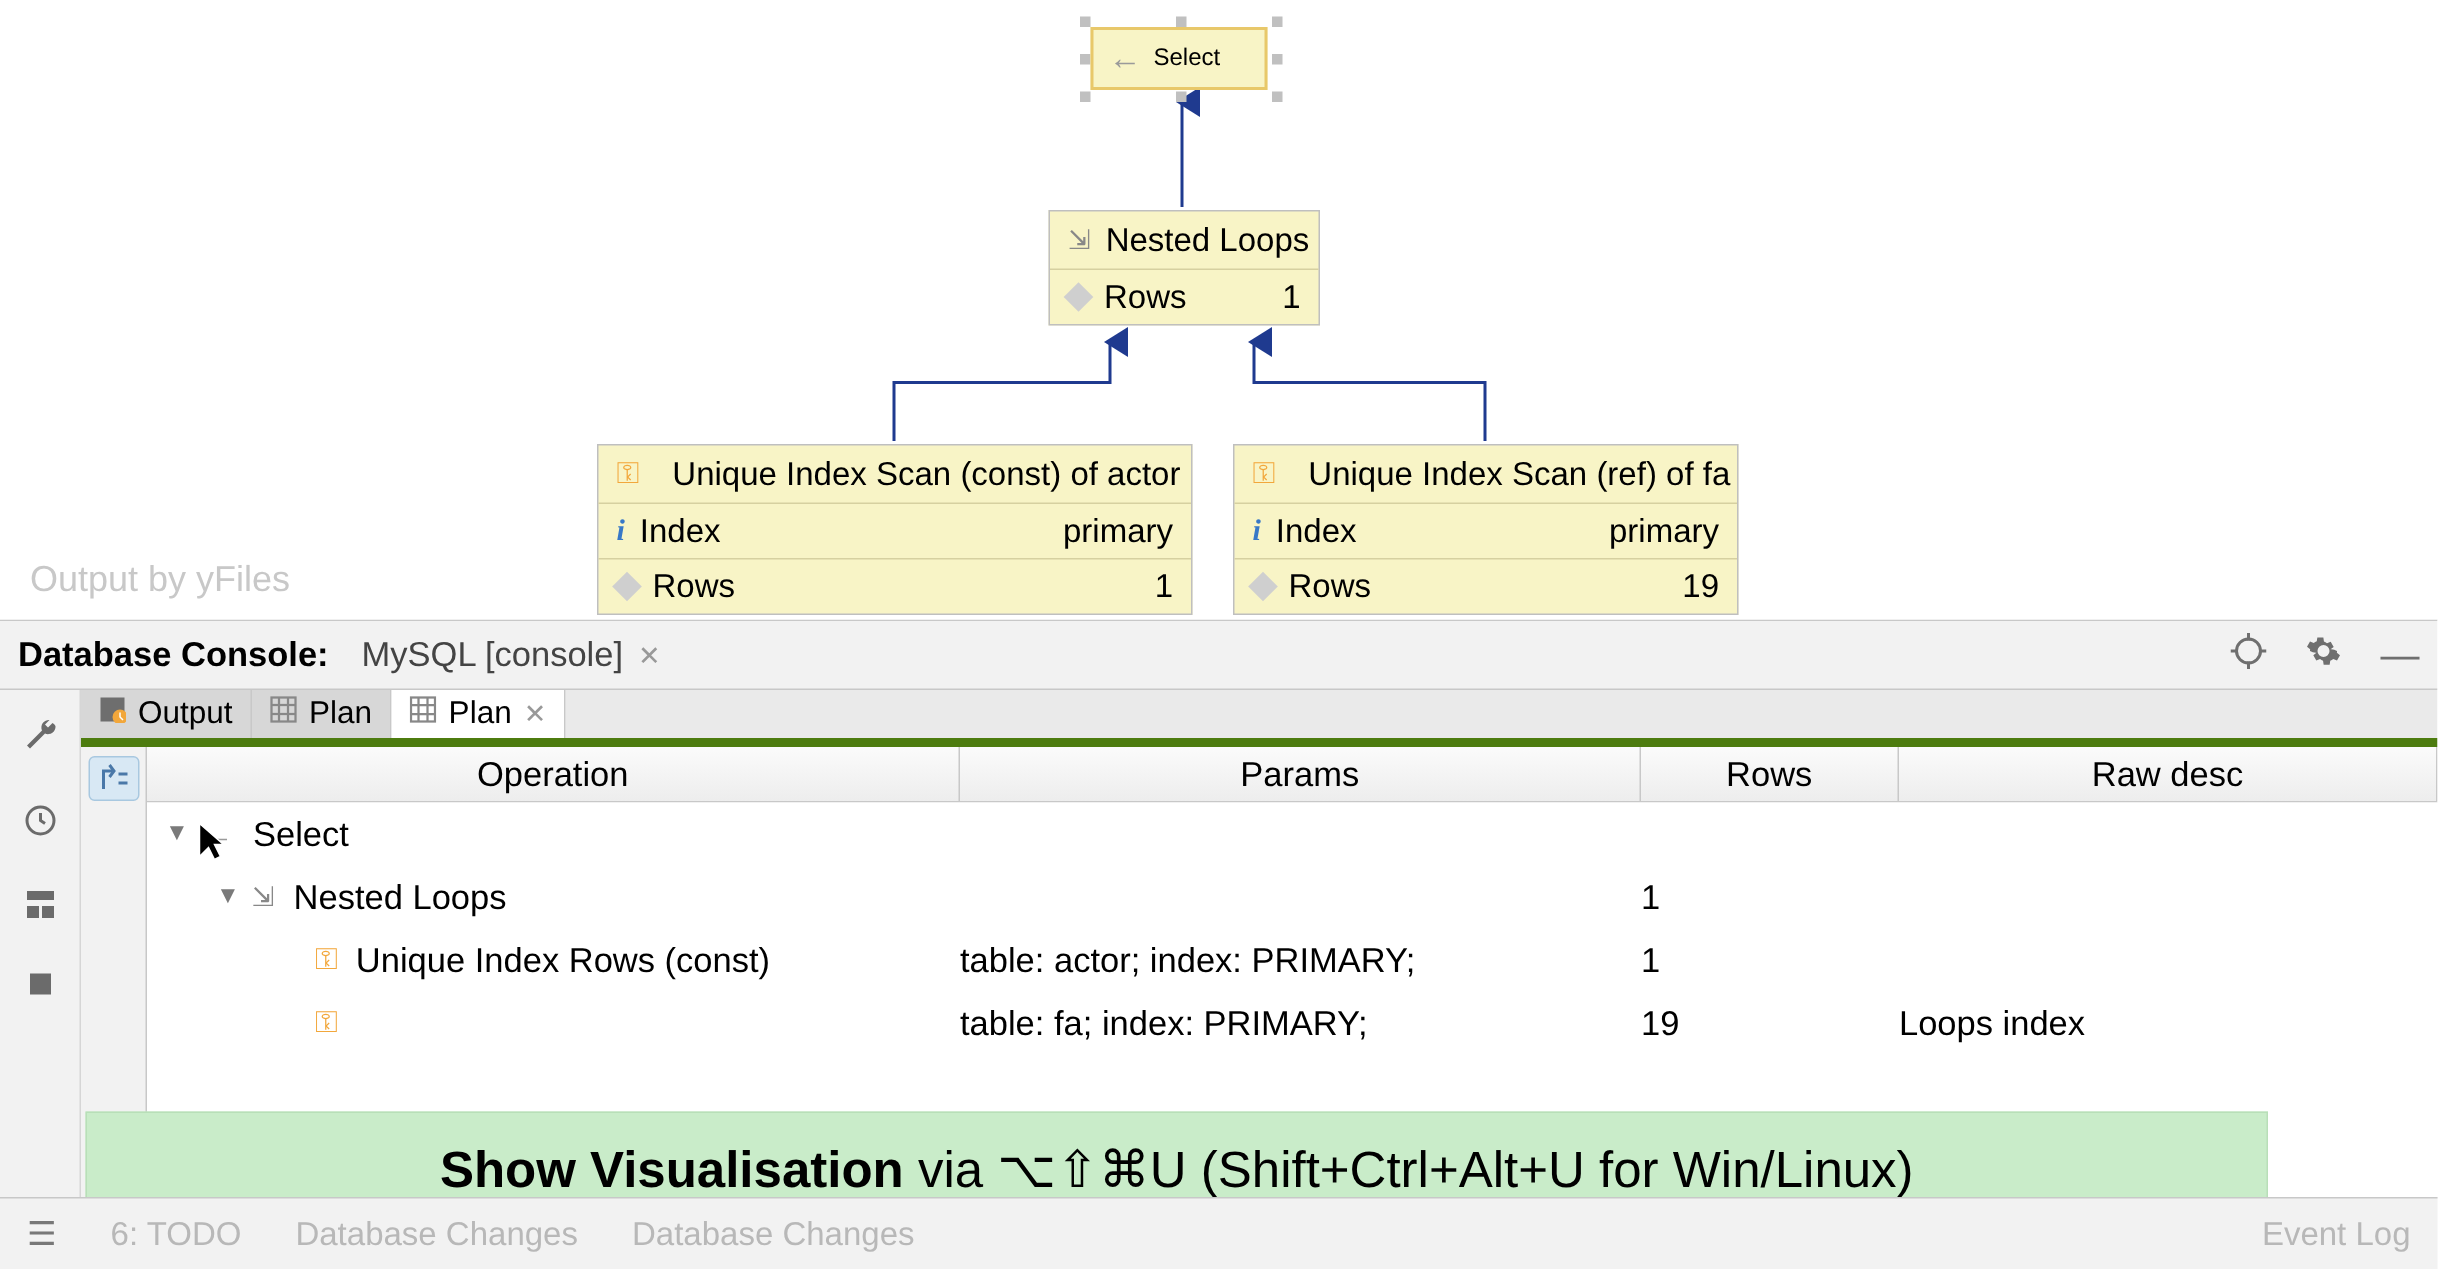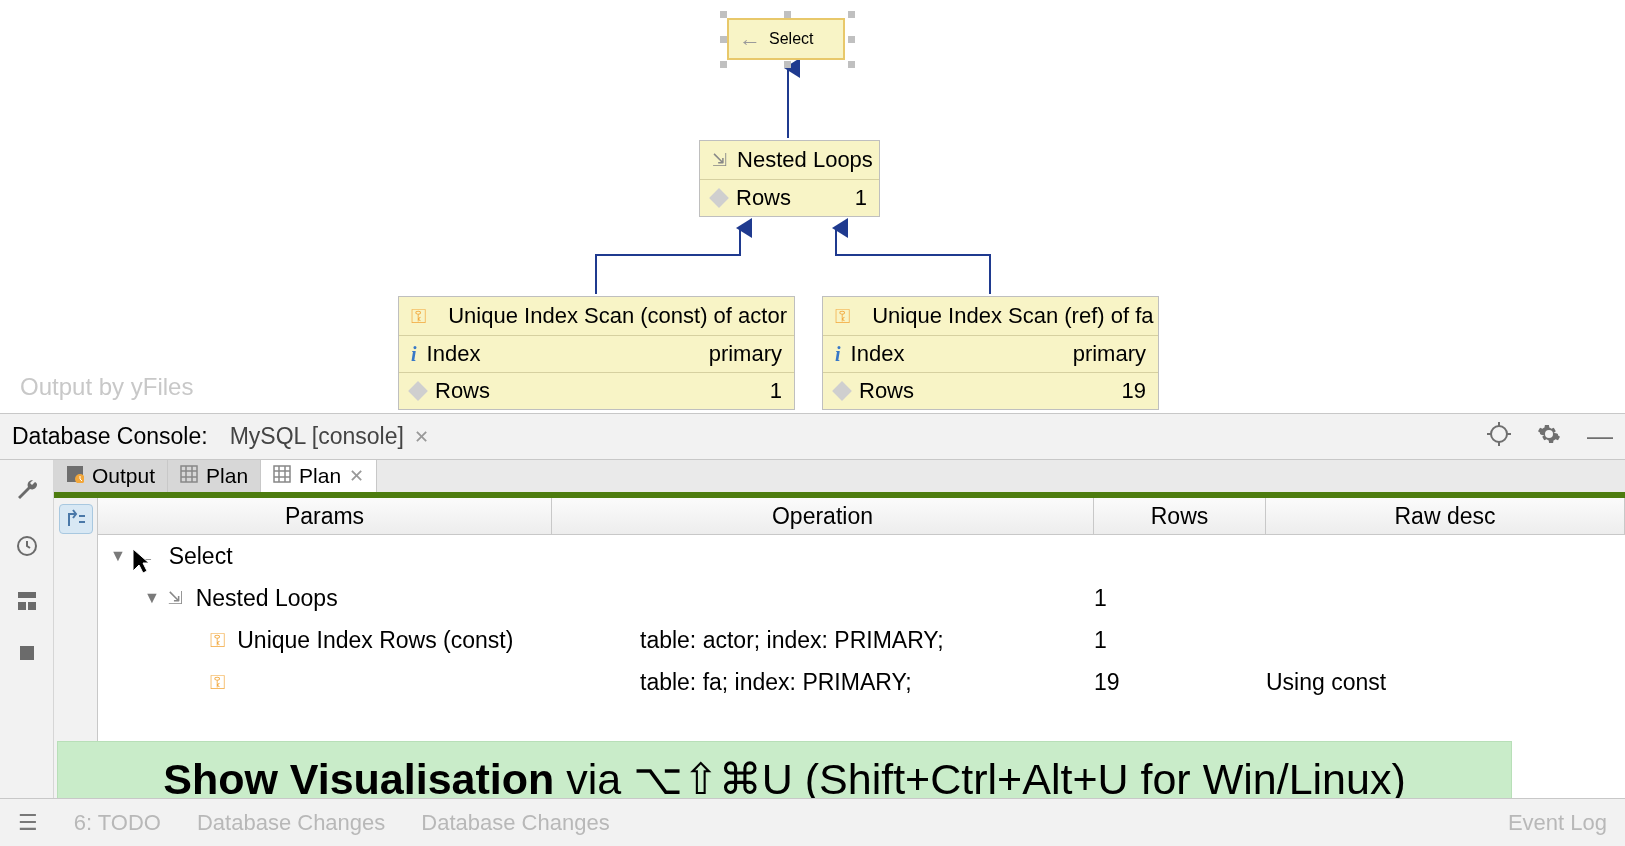--- a/index.html
+++ b/index.html
@@ -12,21 +12,21 @@
   .node-actor{left:398px;top:296px;width:397px}
   .node-fa{left:822px;top:296px;width:337px}
   .node-title{display:flex;align-items:center;gap:10px;padding:6px 12px;font-size:22px;border-bottom:1px solid #d6d0a0;white-space:nowrap;overflow:hidden}
   .node-row{display:flex;align-items:center;justify-content:space-between;padding:5px 12px;font-size:22px;border-bottom:1px solid #d6d0a0}
   .node-row:last-child{border-bottom:none}
   .row-left{display:flex;align-items:center;gap:10px}
   .powered{position:absolute;left:20px;bottom:12px;color:#c8c8c8;font-size:24px}
   svg.conn{position:absolute;left:0;top:0;width:100%;height:100%;pointer-events:none}
 
   .panel-bar{height:47px;background:#f2f2f2;border-top:1px solid #c8c8c8;border-bottom:1px solid #c8c8c8;display:flex;align-items:center;padding:0 12px;font-size:23px;gap:22px}
-  .panel-title{font-weight:400}
+  .panel-title{font-weight:700}
   .tab-console{display:flex;align-items:center;gap:10px;color:#444}
   .x-icon{color:#999;font-size:18px}
   .panel-right{margin-left:auto;display:flex;align-items:center;gap:26px}
   .gear-icon,.target-icon,.min-icon{color:#6f6f6f}
 
   .lower{display:flex;height:338px}
   .side-icons{width:54px;background:#f2f2f2;border-right:1px solid #d6d6d6;display:flex;flex-direction:column;align-items:center;padding-top:18px;gap:28px}
   .side-icons div{color:#6b6b6b}
   .content{flex:1;display:flex;flex-direction:column;position:relative}
 
@@ -46,21 +46,21 @@
   .grow{display:flex;height:42px;align-items:center}
   .gc1{width:542px;display:flex;align-items:center}
   .gc2{width:454px}.gc3{width:172px}.gc4{flex:1}
   .tri{color:#7a7a7a;font-size:16px;margin-right:8px}
   .key-icon{color:#f2a73b;font-size:20px;margin-right:12px}
   .info-icon{color:#3878c7;font-size:20px;font-weight:700;font-style:italic;font-family:serif}
   .diamond{width:14px;height:14px;background:#cfcfcf;transform:rotate(45deg);display:inline-block}
   .nest-icon-sm{color:#888;font-size:18px}
   .arrow-left-sm{color:#9a9a9a;font-size:22px}
 
-  .banner{position:absolute;left:57px;right:113px;bottom:29px;height:76px;background:#c9ecc9;border:1px solid #b8dfb8;display:flex;align-items:center;justify-content:center;font-size:43px}
+  .banner{position:absolute;left:57px;right:113px;bottom:29px;height:76px;background:#c9ecc9;border:1px solid #b8dfb8;display:flex;align-items:center;justify-content:center;font-size:34px}
   .banner b{font-weight:700}
 
   .bottom-bar{position:absolute;left:0;right:0;bottom:0;height:48px;background:#f2f2f2;border-top:1px solid #c8c8c8;display:flex;align-items:center;padding:0 18px;font-size:22px;color:#b8b8b8;gap:36px}
   .bottom-bar .br{margin-left:auto}
   .list-ic{color:#787878}
 </style>
 </head>
 <body>
 
 <div class="top-diagram">
@@ -237,22 +237,22 @@
         </div>
       </div>
       <div class="cursor">
         <svg width="20" height="28" viewBox="0 0 20 28">
             <path d="M2 2 L2 24 L8 18 L12 26 L16 24 L12 16 L18 16 Z" fill="#000" stroke="#fff" stroke-width="1"></path>
           </svg>
       </div>
 
       <div class="grid">
         <div class="grid-head">
+          <div class="gh gh1">Operation</div>
           <div class="gh gh2">Params</div>
-          <div class="gh gh1">Operation</div>
           <div class="gh gh3">Rows</div>
           <div class="gh gh4">Raw desc</div>
         </div>
         <div class="grid-body">
           <div class="grow">
             <div class="gc1" style="padding-left:12px"><span class="tri">▼</span><span class="arrow-left-sm">←</span>&nbsp;&nbsp;<span>Select</span></div>
             <div class="gc2"></div>
               <div class="gc3"></div>
               <div class="gc4"></div>
           </div>
@@ -270,21 +270,21 @@
             <div class="gc2">table: actor; index: PRIMARY;</div>
             <div class="gc3">1</div>
               <div class="gc4"></div>
           </div>
           <div class="grow">
             <div class="gc1" style="padding-left:112px">
                 <span class="key-icon">⚿</span>
               </div>
             <div class="gc2">table: fa; index: PRIMARY;</div>
             <div class="gc3">19</div>
-            <div class="gc4">Using const</div>
+            <div class="gc4">Loops index</div>
           </div>
         </div>
       </div>
     </div>
   </div>
 </div>
 
 <div class="banner">
   <span><b>Show Visualisation</b><span> via ⌥⇧⌘U (Shift+Ctrl+Alt+U for Win/Linux)</span></span>
 </div>

